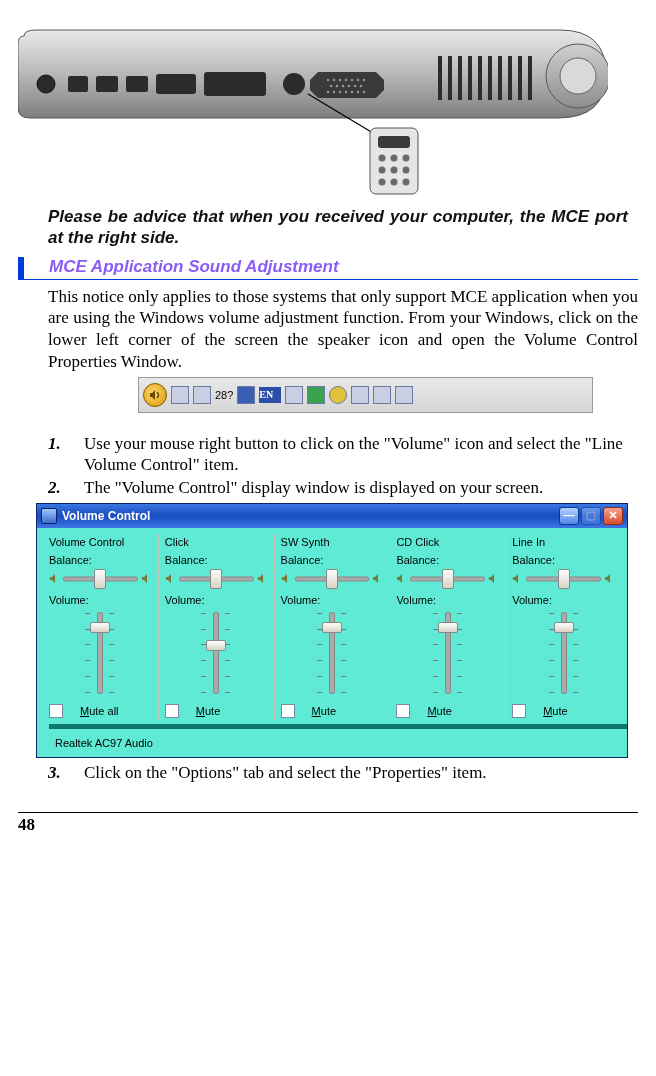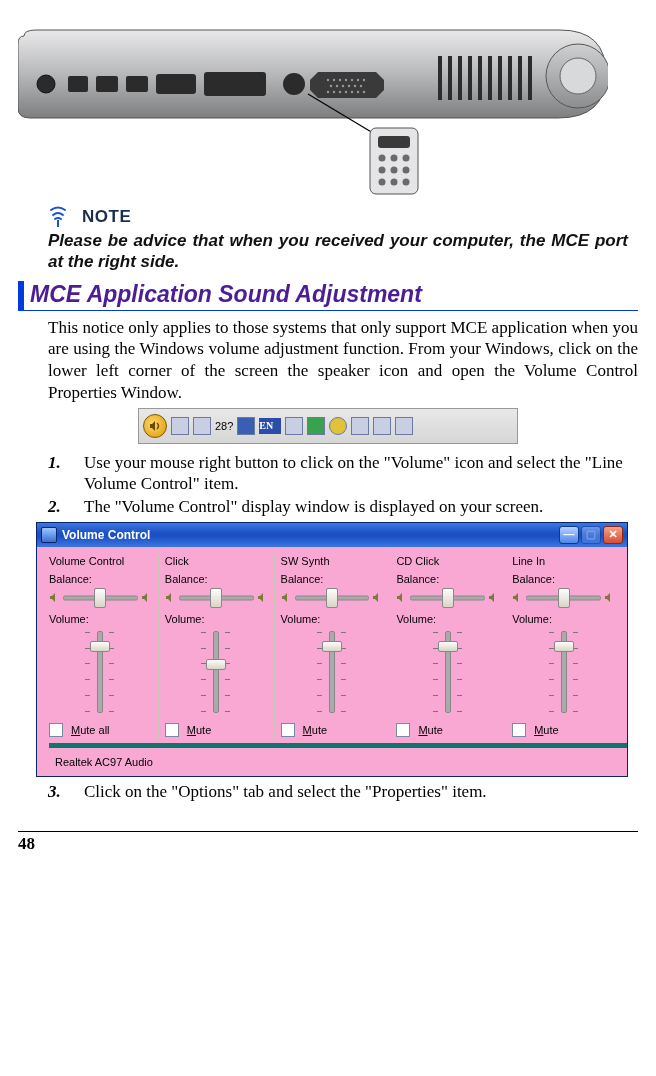--- a/index.html
+++ b/index.html
@@ -55,34 +55,35 @@
   }
   .section-head .bar {
     width: 6px;
     background: #003bdc;
     margin-right: 6px;
   }
   .section-head .title {
     font-family: Arial, sans-serif;
     font-weight: bold;
     font-style: italic;
-    color: #4c1d95;
-    font-size: 23px;
+    color: #8b5cf6;
+    font-size: 17px;
     padding: 0 0 2px 0;
+    margin-left: 19px;
   }
   .body-text {
     font-size: 17px;
     line-height: 1.28;
     text-align: justify;
     margin: 6px 0 4px 30px;
   }
   .systray-fig {
-    margin: 2px 0 8px 120px;
+    margin: 2px 0 20px 120px;
     border: 1px solid #999;
-    width: 380px;
+    width: 455px;
     height: 36px;
     display: flex;
     align-items: center;
     background: linear-gradient(#e8e8e8,#d6d6d6);
     font-size: 12px;
     padding: 0 4px;
     gap: 4px;
     box-sizing: border-box;
   }
   .systray-fig .sp-icon {
@@ -112,21 +113,21 @@
     min-width: 18px;
   }
   .ol-item .txt {
     flex: 1;
   }
   
   .vc-window {
     margin: 2px 0 4px 18px;
     width: 590px;
     border: 1px solid #0a246a;
-    background: #f9a8d4;
+    background: #5eead4;
     font-family: Tahoma, Arial, sans-serif;
     font-size: 11px;
     color: #000;
   }
   .vc-titlebar {
     height: 24px;
     background: linear-gradient(#3b77e3,#1b4fc2 45%,#1b4fc2 55%,#3b77e3);
     display: flex;
     align-items: center;
     padding: 0 4px;
@@ -194,21 +195,21 @@
   }
   .vol .ticks { width:6px; display:flex; flex-direction:column; justify-content:space-between; height:80px; }
   .vol .ticks i { display:block; width:5px; height:1px; background:#777; }
   .vol .vtrack {
     width:4px; height:80px; background:#aaa; border:1px solid #888; border-radius:2px; position:relative;
   }
   .vol .vthumb {
     position:absolute; left:50%; transform:translateX(-50%);
     width:18px; height:9px; background: linear-gradient(#fdfdfb,#d8d4c6); border:1px solid #888; border-radius:2px;
   }
-  .mute-row { display:flex; align-items:center; gap:8px; margin-top:6px; }
+  .mute-row { display:flex; align-items:center; gap:17px; margin-top:6px; }
   .mute-row .cb {
     width:12px; height:12px; border:1px solid #7a8aa6; background:#fff;
   }
   .vc-status {
     border-top:5px solid #0f766e;
     padding: 8px 6px;
     margin-left: 12px;
   }
   .page-footer {
     border-top: 1.5px solid #000;
@@ -303,31 +304,20 @@
           <circle cx="376" cy="152" r="3.5"></circle>
           <circle cx="388" cy="152" r="3.5"></circle>
         <circle cx="364" cy="164" r="3.5"></circle>
           <circle cx="376" cy="164" r="3.5"></circle>
           <circle cx="388" cy="164" r="3.5"></circle>
       </g>
     </svg>
   </div>
 
   <div class="note-block">
-    <div class="note-label">
-      <svg width="28" height="22" viewBox="0 0 28 22">
-        <g fill="none" stroke="#1a4fd6" stroke-width="2" stroke-linecap="round">
-          <path d="M3 4 Q10 -1 17 4"></path>
-          <path d="M5 9 Q10 5 15 9"></path>
-          <path d="M7 13 Q10 11 13 13"></path>
-        </g>
-        <line x1="10" y1="14" x2="10" y2="21" stroke="#1a4fd6" stroke-width="2"></line>
-      </svg>
-      <span>NOTE</span>
-    </div>
     <div class="note-text">Please be advice that when you received your computer, the MCE port at the right side.</div>
   </div>
 
   <div class="section-head">
     <div class="bar"></div>
     <div class="title">MCE Application Sound Adjustment</div>
   </div>
   <div class="body-text">This notice only applies to those systems that only support MCE application when you are using the Windows volume adjustment function. From your Windows, click on the lower left corner of the screen the speaker icon and open the Volume Control Properties Window.</div>
 
   <div class="systray-fig">

